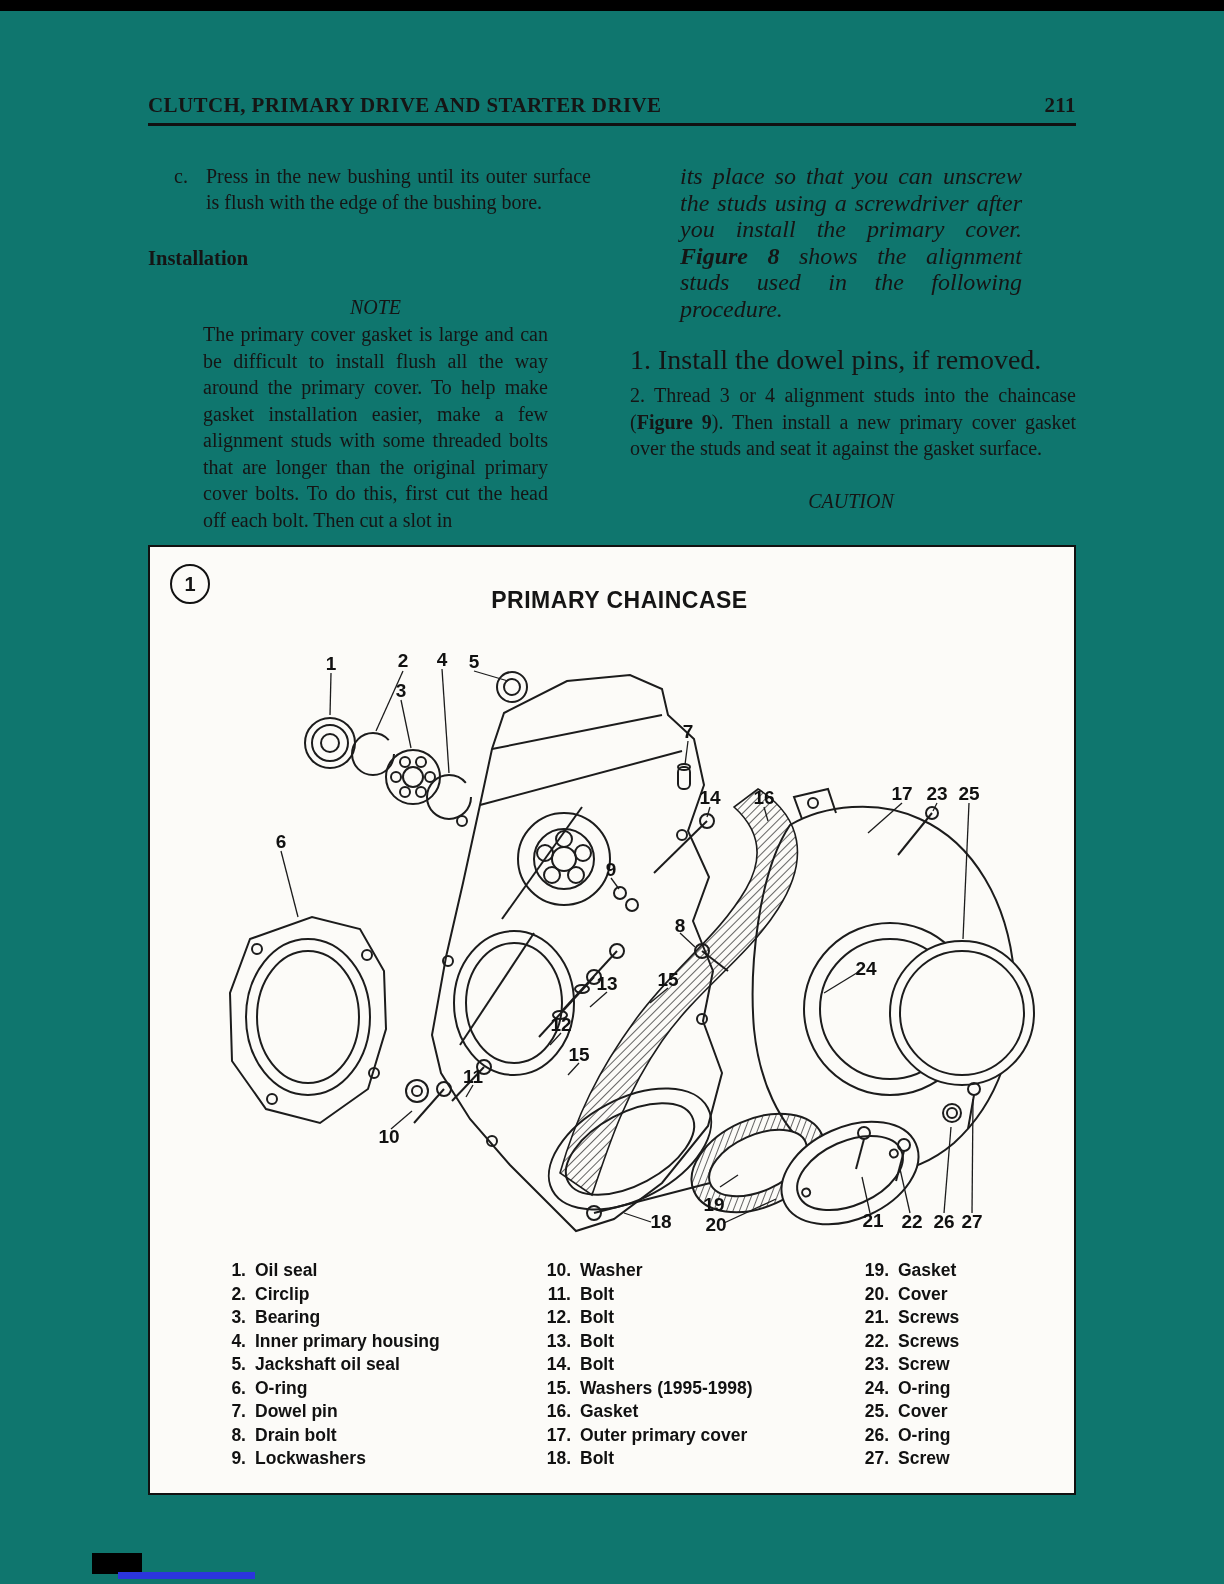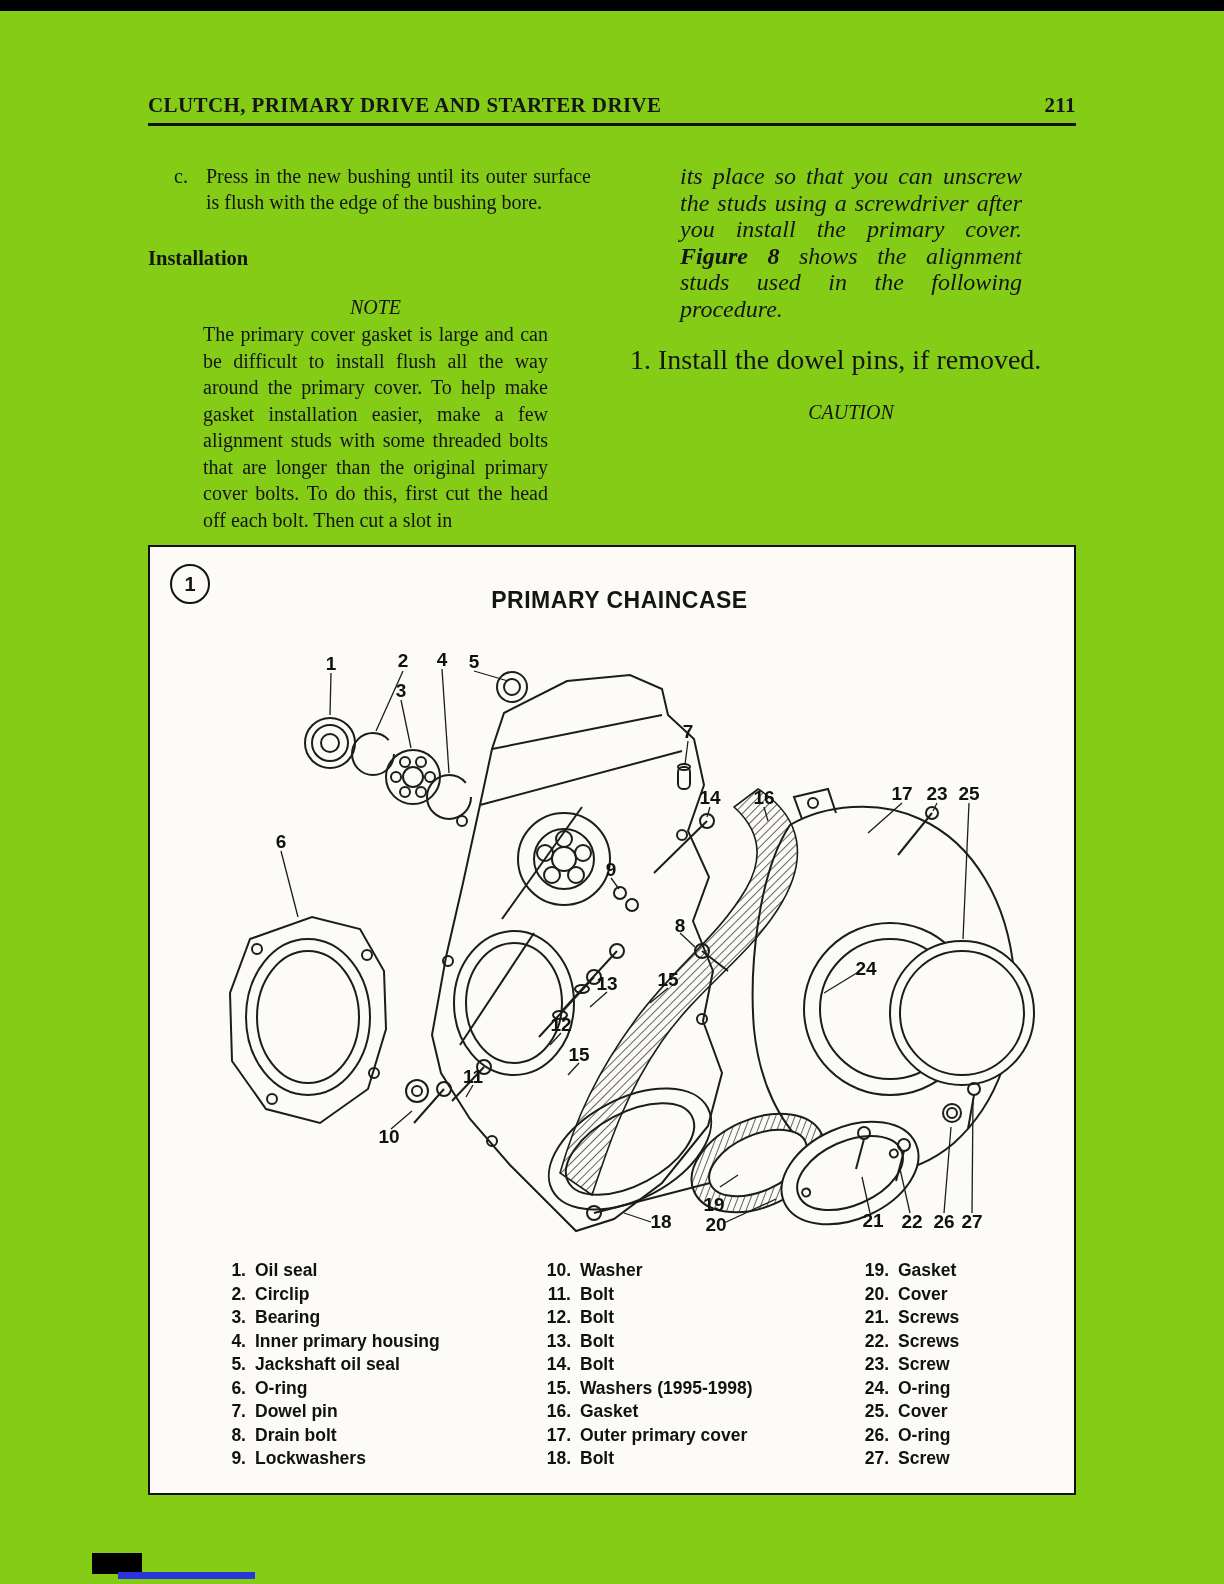--- a/index.html
+++ b/index.html
@@ -1,19 +1,19 @@
 <!DOCTYPE html>
 <html><head>
 <meta charset="utf-8">
 <style>
   * { margin:0; padding:0; box-sizing:border-box; }
   body { background:#e8e8e8; }
   .page {
     position:relative; width:1224px; height:1584px;
-    background:#84cc16; color:#151515;
+    background:#0f766e; color:#151515;
     font-family:"Liberation Serif", serif;
     overflow:hidden; margin:0 auto;
   }
   .artifact-top { position:absolute; top:0; left:0; width:1224px; height:11px; background:#000; }
   .artifact-black { position:absolute; left:92px; top:1553px; width:50px; height:21px; background:#000; }
   .artifact-blue { position:absolute; left:118px; top:1572px; width:137px; height:7px; background:#2b35dd; }
 
   .header-row {
     position:absolute; top:93px; left:148px; width:928px;
     display:flex; justify-content:space-between; align-items:baseline;
@@ -97,20 +97,23 @@
     <div class="installation">Installation</div>
     <div class="note-head">NOTE</div>
     <div class="note-block">The primary cover gasket is large and can be difficult to install flush all the way around the primary cover. To help make gasket installation easier, make a few alignment studs with some threaded bolts that are longer than the original primary cover bolts. To do this, first cut the head off each bolt. Then cut a slot in</div>
   </div>
 
   <div class="col-right">
     <div class="note-cont">
       <span>its place so that you can unscrew the studs using a screwdriver after you install the primary cover. </span><b>Figure 8</b><span> shows the alignment studs used in the following procedure.</span>
     </div>
     <div class="step1">1.  Install the dowel pins, if removed.</div>
+    <div class="step2">
+      <span>2.  Thread 3 or 4 alignment studs into the chaincase (</span><b>Figure 9</b><span>). Then install a new primary cover gasket over the studs and seat it against the gasket surface.</span>
+    </div>
     <div class="caution-head">CAUTION</div>
   </div>
 
   <div class="figure-box">
     <div class="fig-circle">1</div>
     <div class="fig-title">PRIMARY CHAINCASE</div>
 
     <div class="diagram">
       <svg width="900" height="630" viewBox="0 0 900 630">
         <defs>

